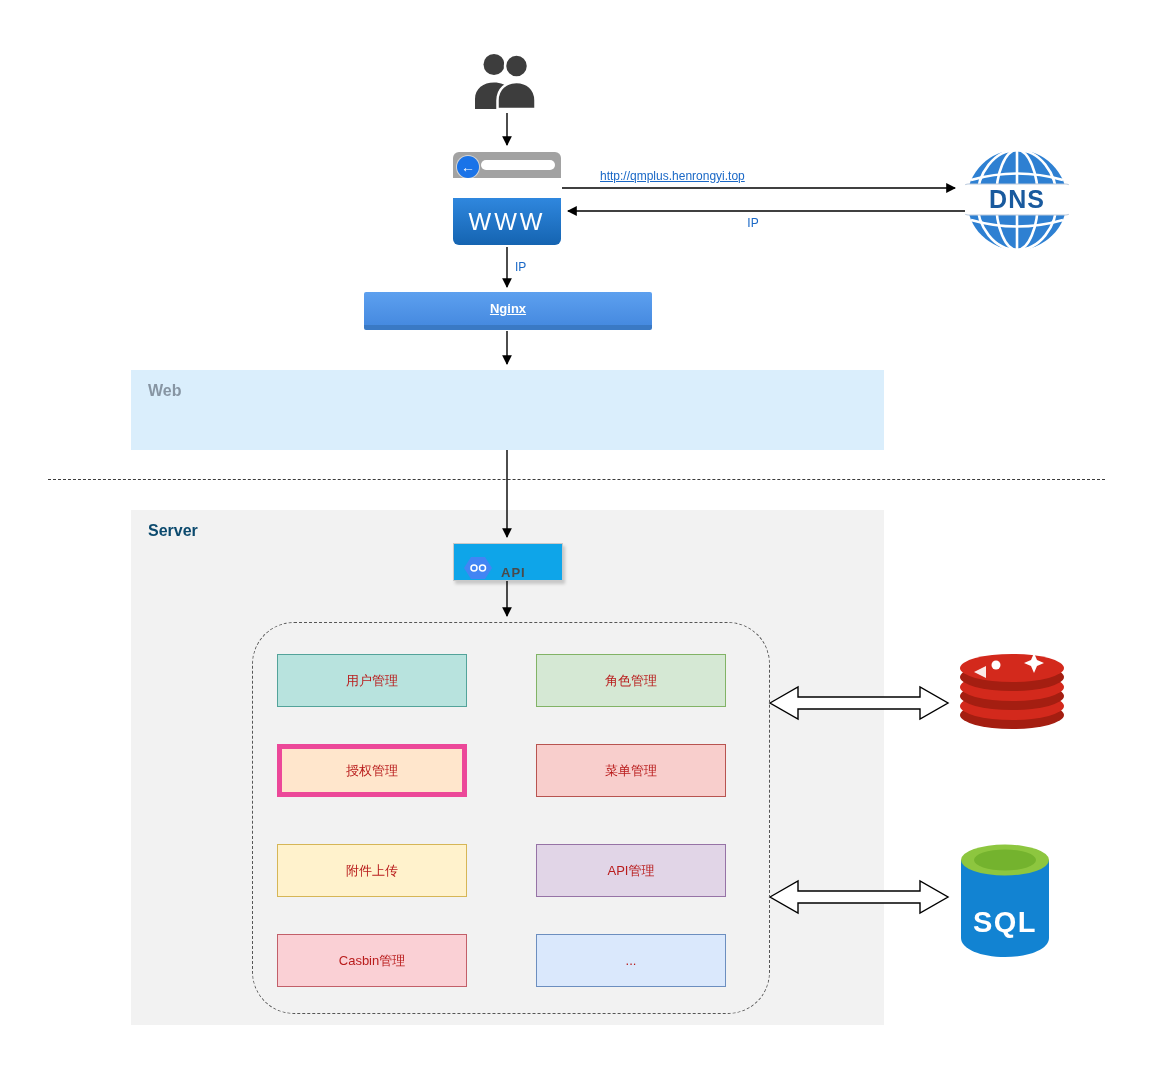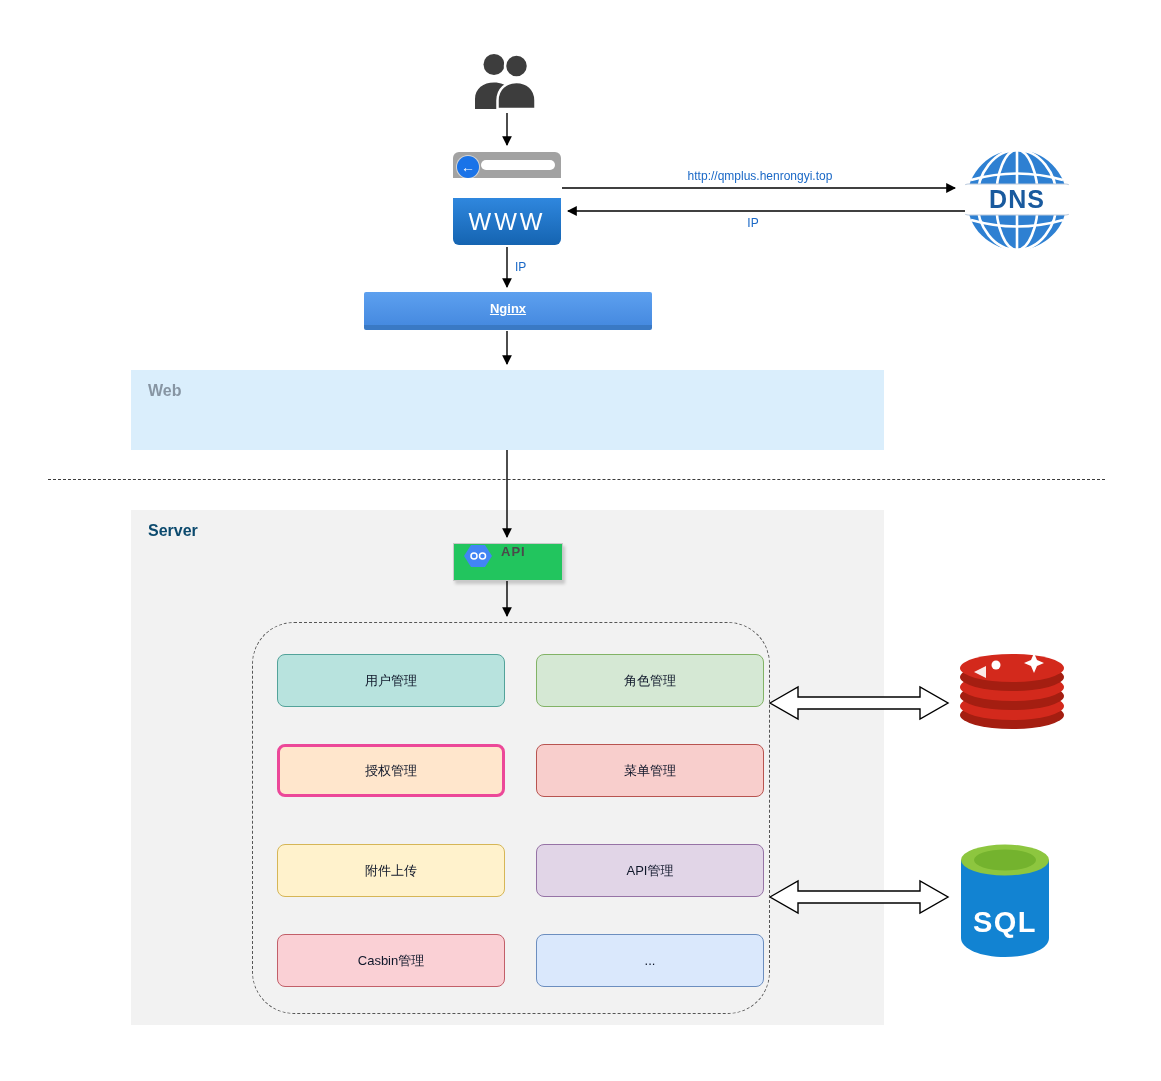--- a/index.html
+++ b/index.html
@@ -17,21 +17,21 @@
 
   
   .separator{position:absolute;left:48px;top:479px;width:1057px;height:0;
              border-top:1.5px dashed #3c3c3c;z-index:2;}
 
   
   .connector-layer{position:absolute;left:0;top:0;width:1161px;height:1081px;z-index:5;pointer-events:none;}
 
   
   .edge-label{position:absolute;z-index:6;font-size:12px;color:#1a68c6;}
-  .lbl-url{left:600px;top:169px;width:320px;text-align:center;}
+  .lbl-url{left:600px;top:169px;width:320px;text-decoration:underline;}
   .lbl-ip-dns{left:718px;top:216px;width:70px;text-align:center;}
   .lbl-ip-nginx{left:515px;top:260px;}
 
   
   .users{left:474px;top:52px;width:66px;height:58px;z-index:10;}
 
   
   .browser{left:453px;top:152px;width:108px;height:93px;border-radius:6px;z-index:10;}
   .browser-bar{position:absolute;left:0;top:0;right:0;height:26px;background:#a2a2a2;
                border-radius:6px 6px 0 0;}
@@ -46,32 +46,32 @@
 
   
   .dns{left:965px;top:148px;width:104px;height:104px;z-index:10;}
 
   
   .nginx{left:364px;top:292px;width:288px;height:33px;z-index:10;
          background:linear-gradient(#5da0ef,#468ae0);border-bottom:5px solid #3a79c4;border-radius:2px;
          display:flex;align-items:center;justify-content:center;color:#fff;font-size:13px;font-weight:600;text-decoration:underline;}
 
   
-  .api{left:453px;top:543px;width:110px;height:38px;background:#22c55e;border:1px solid #c9c9c9;
+  .api{left:453px;top:543px;width:110px;height:38px;background:#0ea5e9;border:1px solid #c9c9c9;
        box-shadow:2px 3px 3px rgba(0,0,0,.18);z-index:10;
-       display:flex;align-items:flex-start;gap:9px;padding-left:10px;box-sizing:border-box;}
+       display:flex;align-items:flex-end;gap:9px;padding-left:10px;box-sizing:border-box;}
   .api-label{font-size:13px;font-weight:600;letter-spacing:1px;color:#4a4a4a;}
 
   
   .module-group{left:252px;top:622px;width:518px;height:392px;border:1.3px dashed #565656;
                 border-radius:42px;z-index:6;box-sizing:border-box;}
 
   
-  .module{position:absolute;width:228px;height:53px;border-radius:8px;z-index:10;
-          display:flex;align-items:center;justify-content:center;font-size:13px;color:#0f172a;
+  .module{position:absolute;width:190px;height:53px;border-radius:0;z-index:10;
+          display:flex;align-items:center;justify-content:center;font-size:13px;color:#b91c1c;
           box-sizing:border-box;}
   .pos-m0{left:277px;top:654px;} .pos-m1{left:536px;top:654px;}
   .pos-m2{left:277px;top:744px;} .pos-m3{left:536px;top:744px;}
   .pos-m4{left:277px;top:844px;} .pos-m5{left:536px;top:844px;}
   .pos-m6{left:277px;top:934px;} .pos-m7{left:536px;top:934px;}
 
   
   .redis{left:952px;top:648px;width:120px;height:88px;z-index:10;}
   .sql{left:955px;top:836px;width:100px;height:128px;z-index:10;}
 </style>
@@ -158,21 +158,21 @@
       <circle cx="10" cy="12" r="3" fill="none" stroke="#fff" stroke-width="1.5"></circle>
       <circle cx="18.5" cy="12" r="3" fill="none" stroke="#fff" stroke-width="1.5"></circle>
     </svg>
     <span class="api-label">API</span>
   </div>
 
   <div class="abs module-group"></div>
 
   <div class="module pos-m0" style="background:#b8e3de;border:1px solid #53a39a">用户管理</div>
   <div class="module pos-m1" style="background:#d5e8d4;border:1px solid #82b366">角色管理</div>
-  <div class="module pos-m2" style="background:#ffe6cc;border:3px solid #ec4899">授权管理</div>
+  <div class="module pos-m2" style="background:#ffe6cc;border:5px solid #ec4899">授权管理</div>
   <div class="module pos-m3" style="background:#f8cecc;border:1px solid #b85450">菜单管理</div>
   <div class="module pos-m4" style="background:#fff2cc;border:1px solid #d6b656">附件上传</div>
   <div class="module pos-m6" style="background:#fad0d5;border:1px solid #c25f69">Casbin管理</div>
   <div class="module pos-m5" style="background:#e1d5e7;border:1px solid #9673a6">API管理</div>
   <div class="module pos-m7" style="background:#dae8fc;border:1px solid #6c8ebf">...</div>
 
   <div class="abs redis">
     <svg width="120" height="88" viewBox="0 0 120 88" xmlns="http://www.w3.org/2000/svg">
       <ellipse cx="60" cy="67" rx="52" ry="14" fill="#a41e11"></ellipse>
       <ellipse cx="60" cy="58" rx="52" ry="14" fill="#d3291c"></ellipse>

